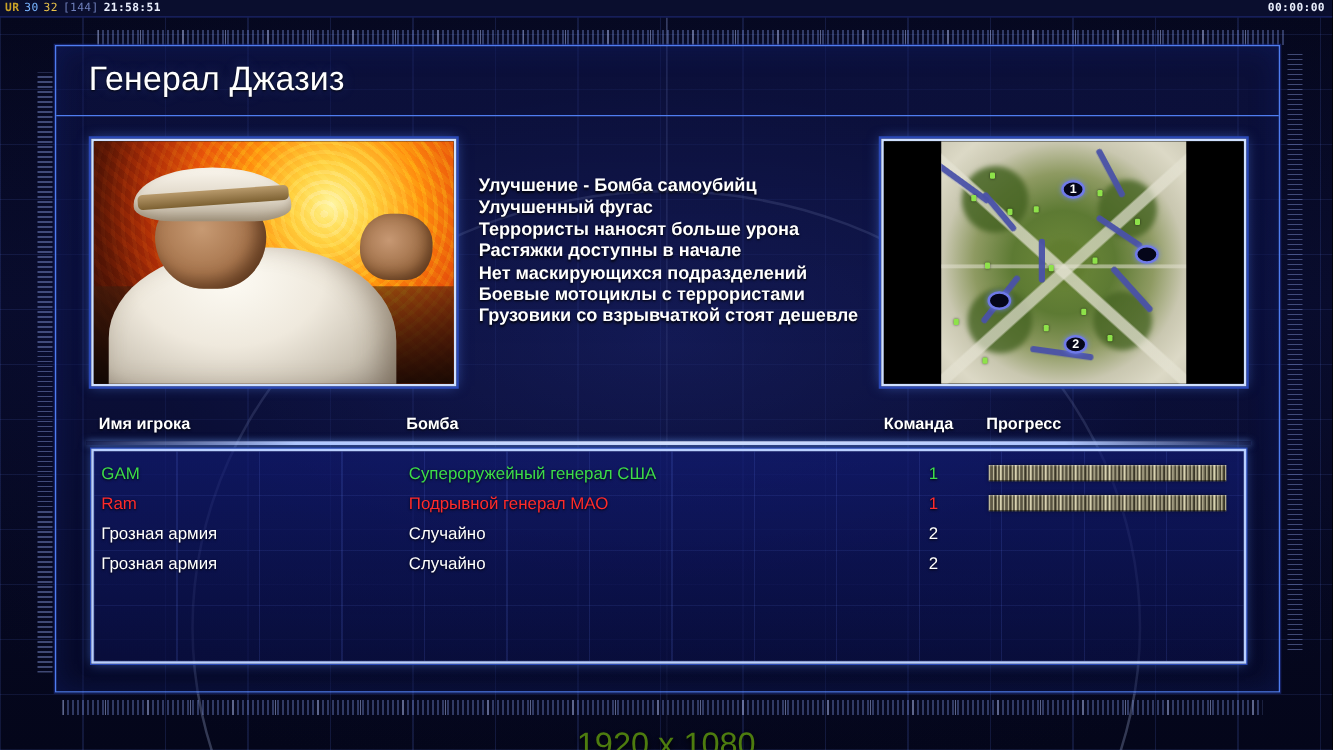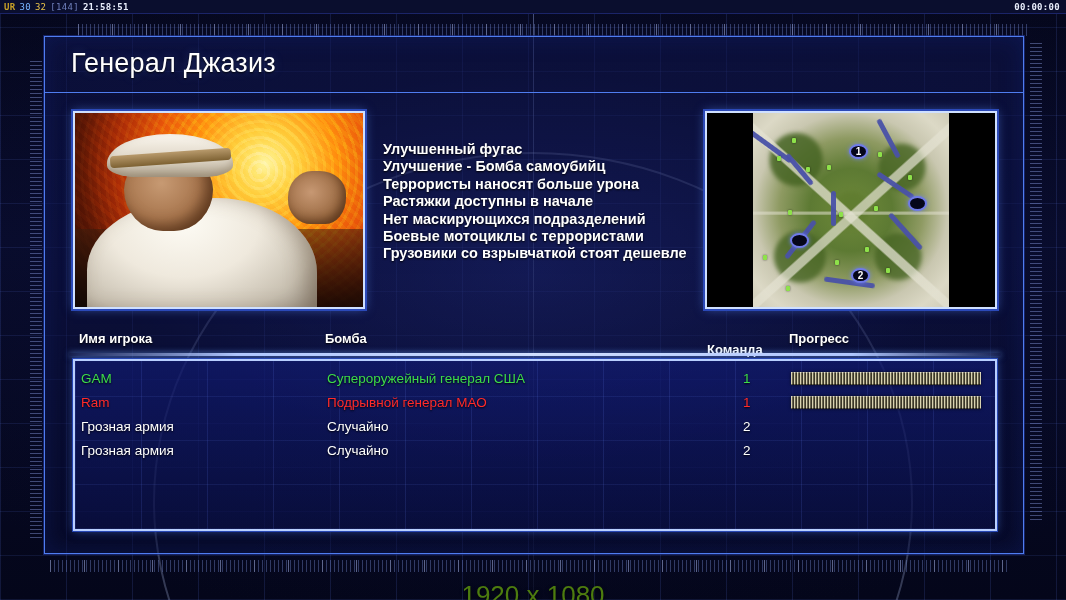--- a/index.html
+++ b/index.html
@@ -213,21 +213,21 @@
   #tablehead{
     position:absolute; left:28px; top:294px; width:924px; height:22px;
   }
   #tablehead .th{
     position:absolute; top:0;
     font-size:13px; font-weight:bold; color:#ffffff;
     text-shadow:0 1px 2px rgba(0,0,0,.95);
   }
   #th-name{ left:6px; }
   #th-army{ left:252px; }
-  #th-team{ left:634px;margin-top:11px; }
+  #th-team{ left:634px; }
   #th-prog{ left:716px; }
 
   #divider{
     position:absolute; left:24px; top:316px; width:932px; height:3px;
     background:linear-gradient(90deg, rgba(120,160,255,.1), #b9cdff 18%, #dbe6ff 50%, #b9cdff 84%, rgba(120,160,255,.1));
     box-shadow:0 0 6px rgba(120,170,255,.7);
   }
 
   #tablebox{
     position:absolute; left:28px; top:322px; width:924px; height:172px;
@@ -304,22 +304,22 @@
       <div class="pt-gun"></div>
       <div class="pt-body"></div>
       <div class="pt-head"></div>
       <div class="pt-scarf"></div>
       <div class="pt-band"></div>
       <div class="pt-hand"></div>
     </div>
 
     <div id="descbox">
       <ul id="desc-list">
+          <li>Улучшение - Бомба самоубийц</li>
           <li>Улучшенный фугас</li>
-          <li>Улучшение - Бомба самоубийц</li>
           <li>Террористы наносят больше урона</li>
           <li>Растяжки доступны в начале</li>
           <li>Нет маскирующихся подразделений</li>
           <li>Боевые мотоциклы с террористами</li>
           <li>Грузовики со взрывчаткой стоят дешевле</li>
         </ul>
     </div>
 
     <div id="minimapbox" class="bevel">
       <div class="mm-black"></div>

